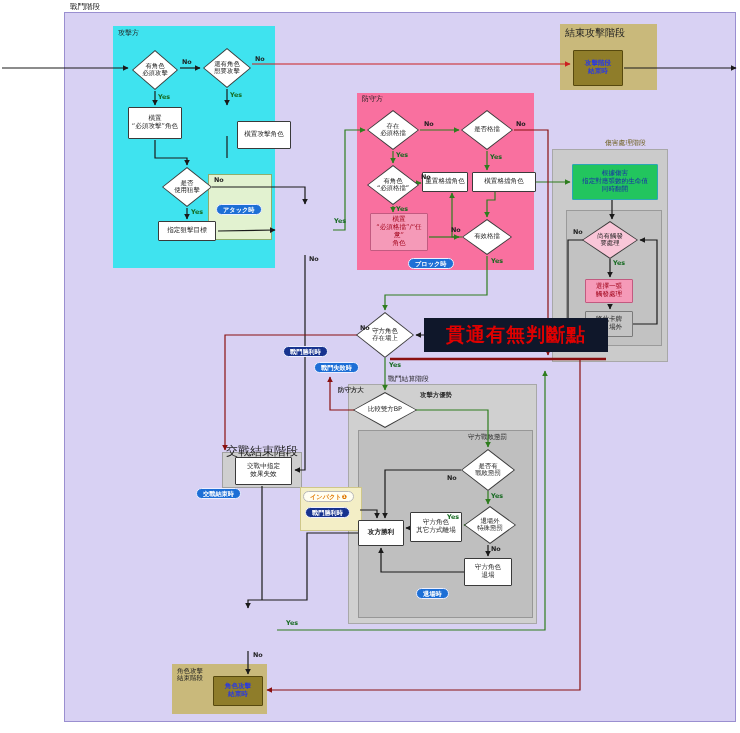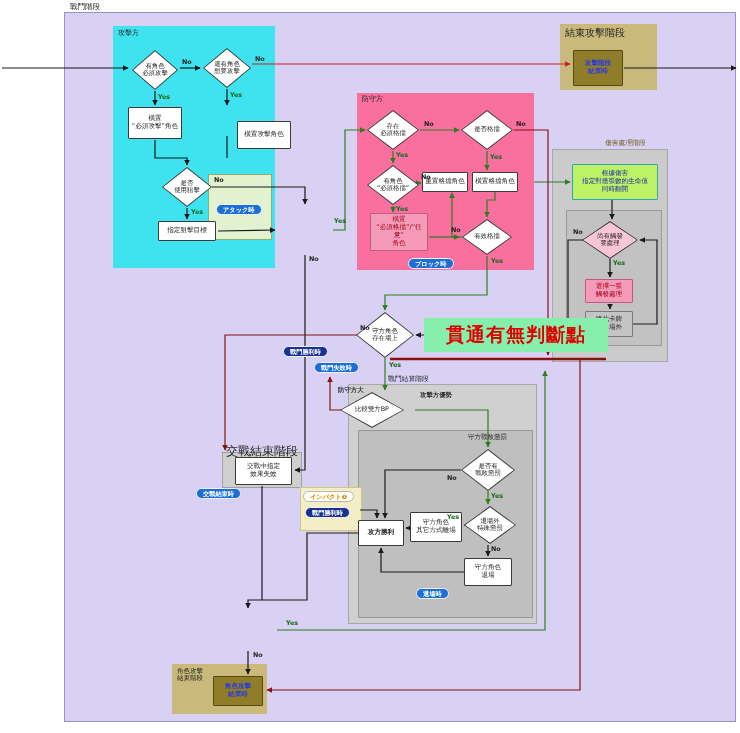--- a/index.html
+++ b/index.html
@@ -6,38 +6,38 @@
   .stage{position:relative;width:740px;height:733px;background:#ffffff;overflow:hidden;
          font-family:"DejaVu Sans",sans-serif;color:#222;}
   .region{position:absolute;box-sizing:border-box;}
   .rlabel{position:absolute;z-index:4;font-size:7px;line-height:1.15;color:#222;white-space:pre-line;}
   .svglayer{position:absolute;left:0;top:0;z-index:5;pointer-events:none;}
   .box{position:absolute;z-index:10;display:flex;align-items:center;justify-content:center;text-align:center;
        background:#fff;border:1px solid #3a3a3a;font-size:6.6px;line-height:1.2;white-space:pre-line;
        padding:1px;box-sizing:border-box;border-radius:1px;}
   .box.dark{background:#8f7d2a;border-color:#57490e;color:#2a3ae0;font-weight:700;}
   .box.pinkbox{background:#f59ab8;border-color:#c25a80;color:#a00018;}
-  .box.cyanbox{background:#bef264;border-color:#2aa7b5;color:#1a2aa8;}
+  .box.cyanbox{background:#22c55e;border-color:#2aa7b5;color:#1a2aa8;}
   .box.graybox{background:#c4c4c4;border-color:#7a7a7a;}
   .diamond{position:absolute;z-index:10;display:flex;align-items:center;justify-content:center;text-align:center;}
   .diamond::before{content:"";position:absolute;inset:0;background:#3a3a3a;
        clip-path:polygon(50% 0,100% 50%,50% 100%,0 50%);}
   .diamond::after{content:"";position:absolute;inset:1.3px;background:#fff;
        clip-path:polygon(50% 0,100% 50%,50% 100%,0 50%);}
   .diamond.pink::after{background:#f9c6d8;}
   .diamond>span{position:relative;z-index:2;font-size:6.4px;line-height:1.12;white-space:pre-line;}
   .badge{position:absolute;z-index:12;font-size:6.2px;font-weight:700;color:#fff;background:#1d6fd6;
        border:1px solid #eef0ff;border-radius:8px;padding:1.5px 6px;white-space:nowrap;line-height:1;}
   .badge.navy{background:#17338f;}
   .badge.white{background:#fffef2;color:#e07800;border-color:#b8b8b8;}
   .edge{position:absolute;z-index:13;font-size:6.4px;font-weight:700;color:#1c1c1c;line-height:1;}
   .edge.yes{color:#14691f;}
   .sidelabel{position:absolute;z-index:13;font-size:6.4px;font-weight:700;color:#333;line-height:1;}
   .highlight{position:absolute;z-index:11;display:flex;align-items:center;justify-content:center;
-       background:#86efac;color:#e00000;font-size:19px;font-weight:700;letter-spacing:1px;}
+       background:#0f172a;color:#e00000;font-size:19px;font-weight:700;letter-spacing:1px;}
 </style>
 </head>
 <body>
 
 <div class="stage">
 
   <div class="rlabel" style="left:70px;top:3px;font-size:7.5px;">戰鬥階段</div>
   <div class="region" style="left:64px;top:12px;width:672px;height:710px;background:#d8d1f3;border:1px solid #9a8fd0;z-index:0;"></div>
 
   <div class="region" style="left:113px;top:26px;width:162px;height:242px;background:#3fe3ef;z-index:1;"></div>
@@ -160,21 +160,21 @@
 
 
   <div class="diamond" style="left:367px;top:110px;width:52px;height:40px;">
       <span>存在
 必須格擋</span>
     </div>
   <div class="diamond" style="left:461px;top:110px;width:52px;height:40px;">
       <span>是否格擋</span>
     </div>
   <div class="box" style="left:422px;top:172px;width:46px;height:20px;">重置格擋角色</div>
-  <div class="box" style="left:472px;top:172px;width:46px;height:20px;">橫置格擋角色</div>
+  <div class="box" style="left:472px;top:172px;width:64px;height:20px;">橫置格擋角色</div>
   <div class="diamond" style="left:367px;top:165px;width:52px;height:40px;">
       <span>有角色
 “必須格擋”</span>
     </div>
   <div class="box pinkbox" style="left:370px;top:213px;width:58px;height:38px;">橫置
 “必須格擋”/“任意”
 角色</div>
   <div class="diamond" style="left:462px;top:219px;width:50px;height:36px;">
       <span>有效格擋</span>
     </div>
@@ -197,21 +197,21 @@
 
   <div class="diamond" style="left:356px;top:312px;width:58px;height:46px;">
       <span>守方角色
 存在場上</span>
     </div>
   <div class="badge navy" style="left:283px;top:346px;">戰鬥勝利時</div>
   <div class="badge" style="left:314px;top:362px;">戰鬥失敗時</div>
 
   <div class="highlight" style="left:424px;top:318px;width:184px;height:34px;">貫通有無判斷點</div>
 
-  <div class="diamond" style="left:340px;top:392px;width:64px;height:36px;">
+  <div class="diamond" style="left:353px;top:392px;width:64px;height:36px;">
       <span>比較雙方BP</span>
     </div>
   <div class="sidelabel" style="left:338px;top:387px;">防守方大</div>
   <div class="sidelabel" style="left:420px;top:392px;">攻擊方優勢</div>
   <div class="diamond" style="left:461px;top:449px;width:54px;height:42px;">
       <span>是否有
 戰敗懲罰</span>
     </div>
   <div class="diamond" style="left:464px;top:506px;width:52px;height:38px;">
       <span>退場外

